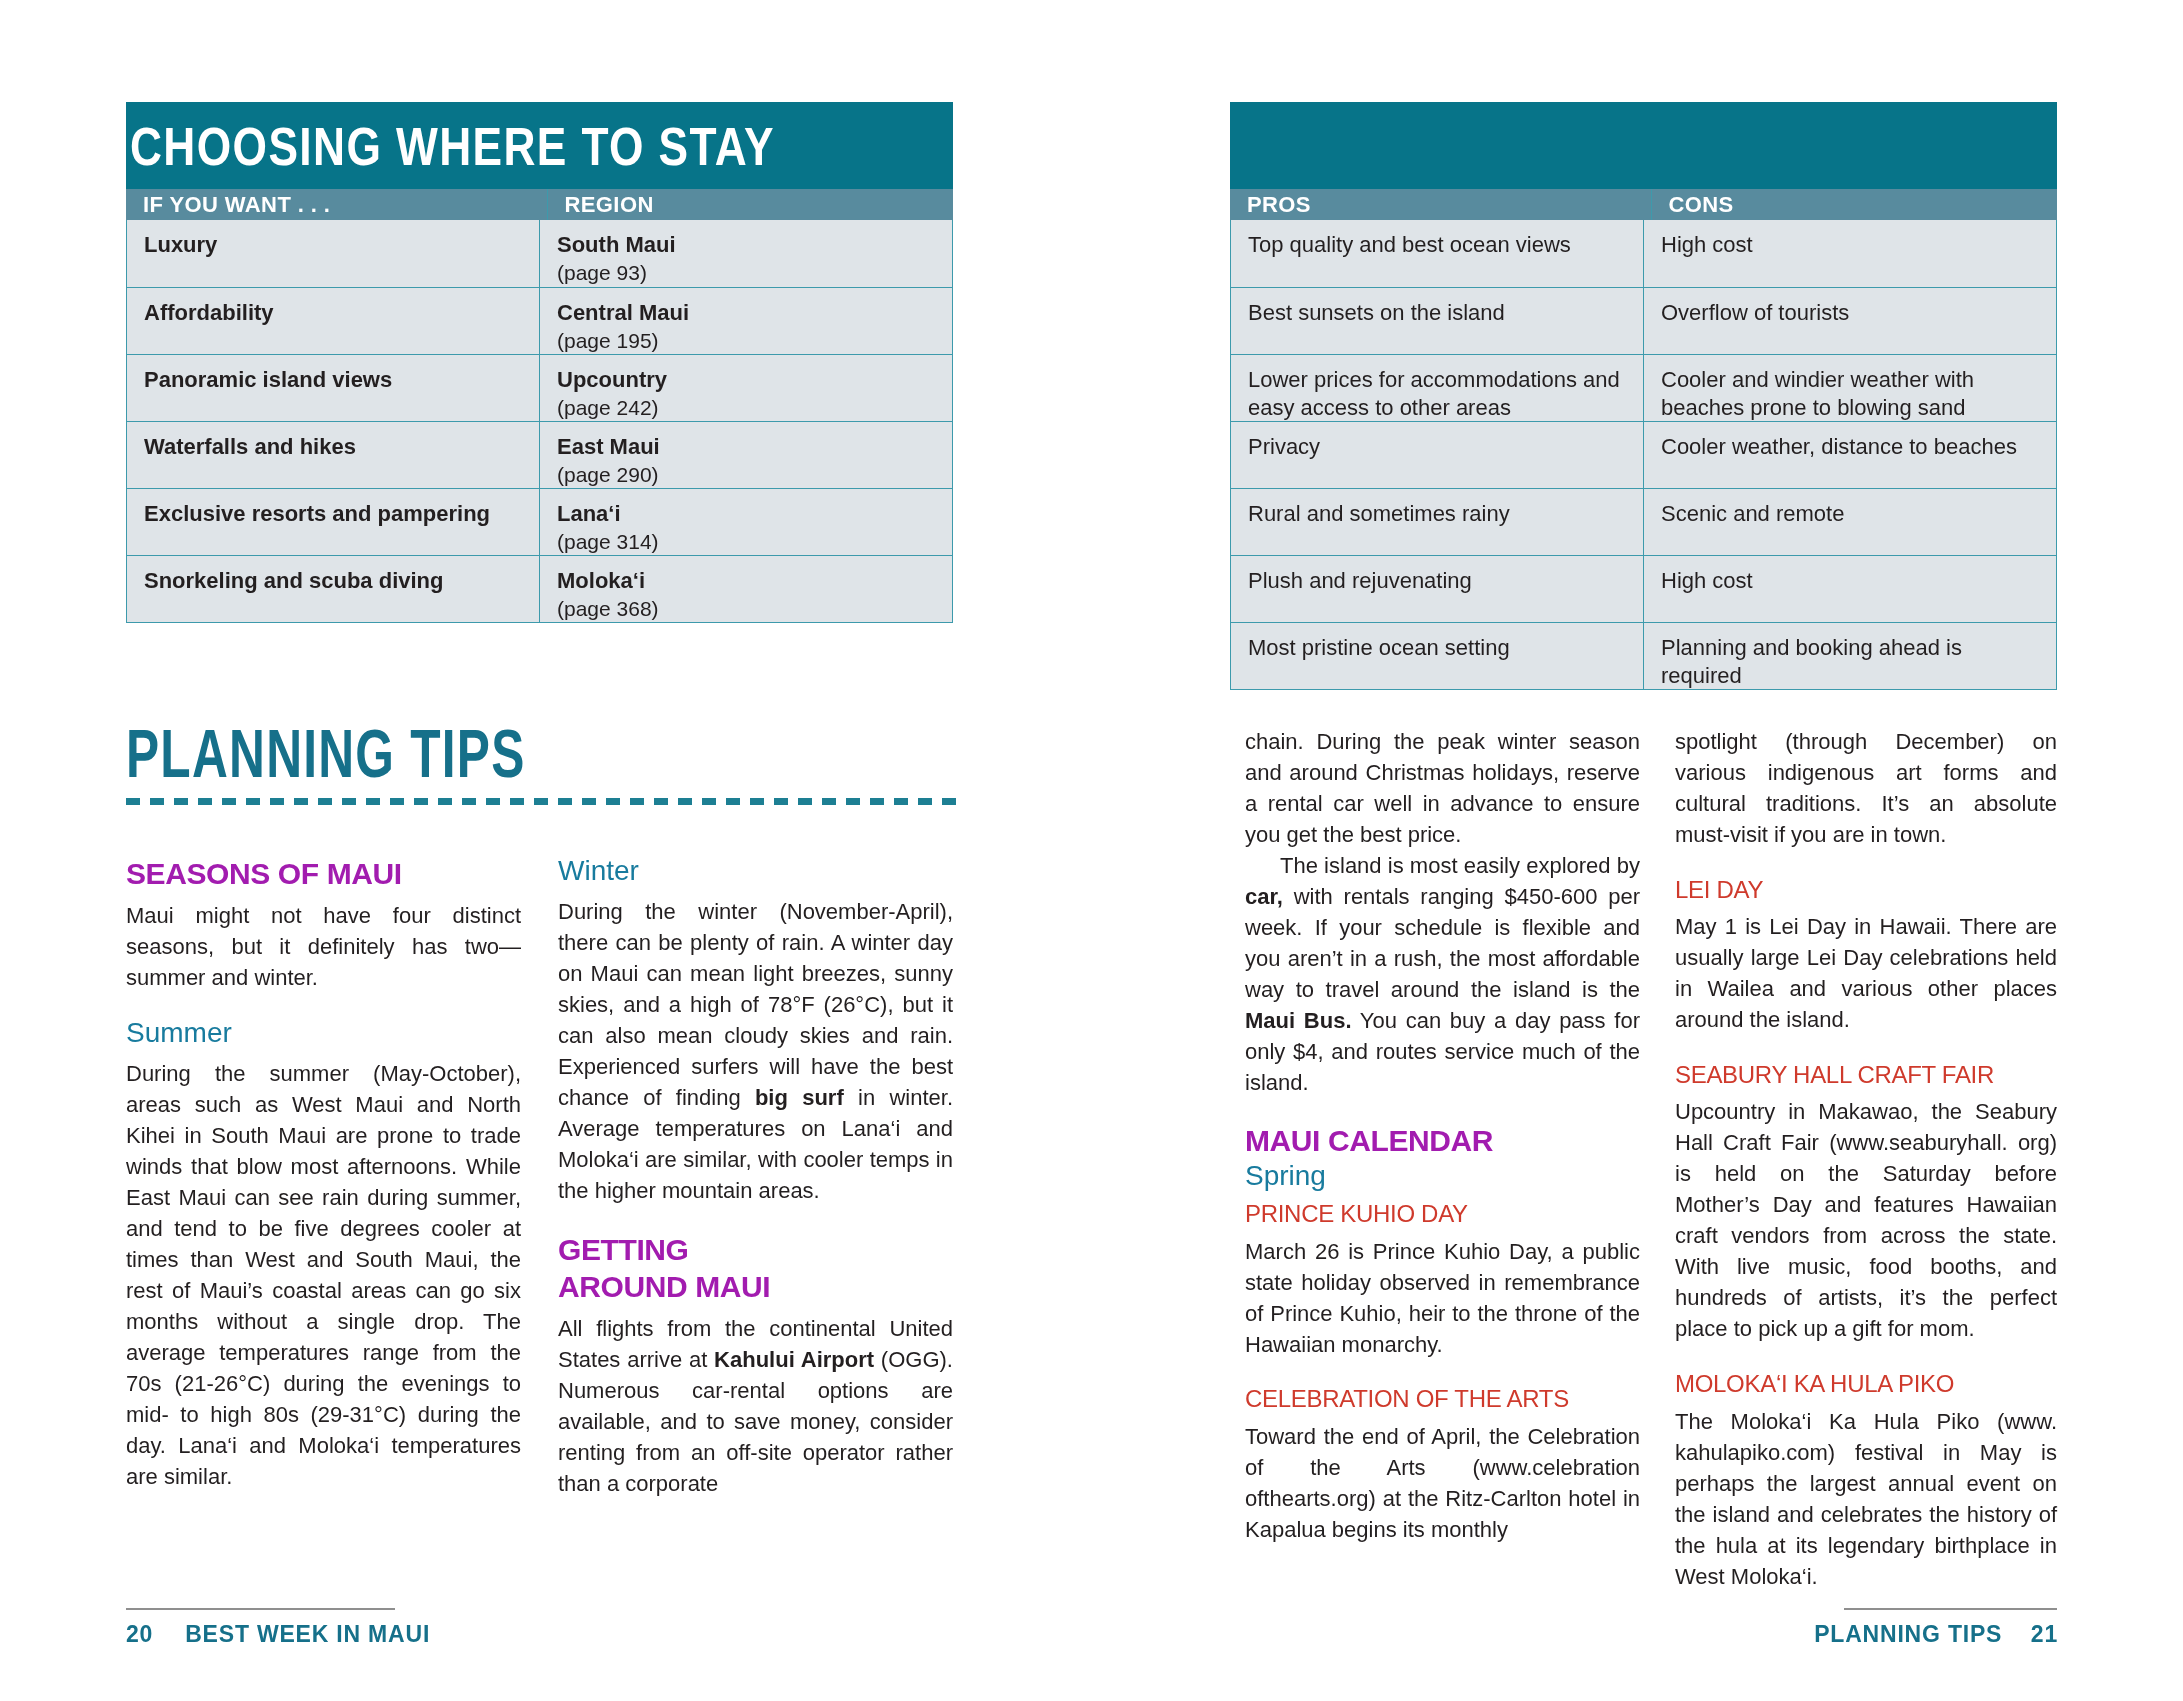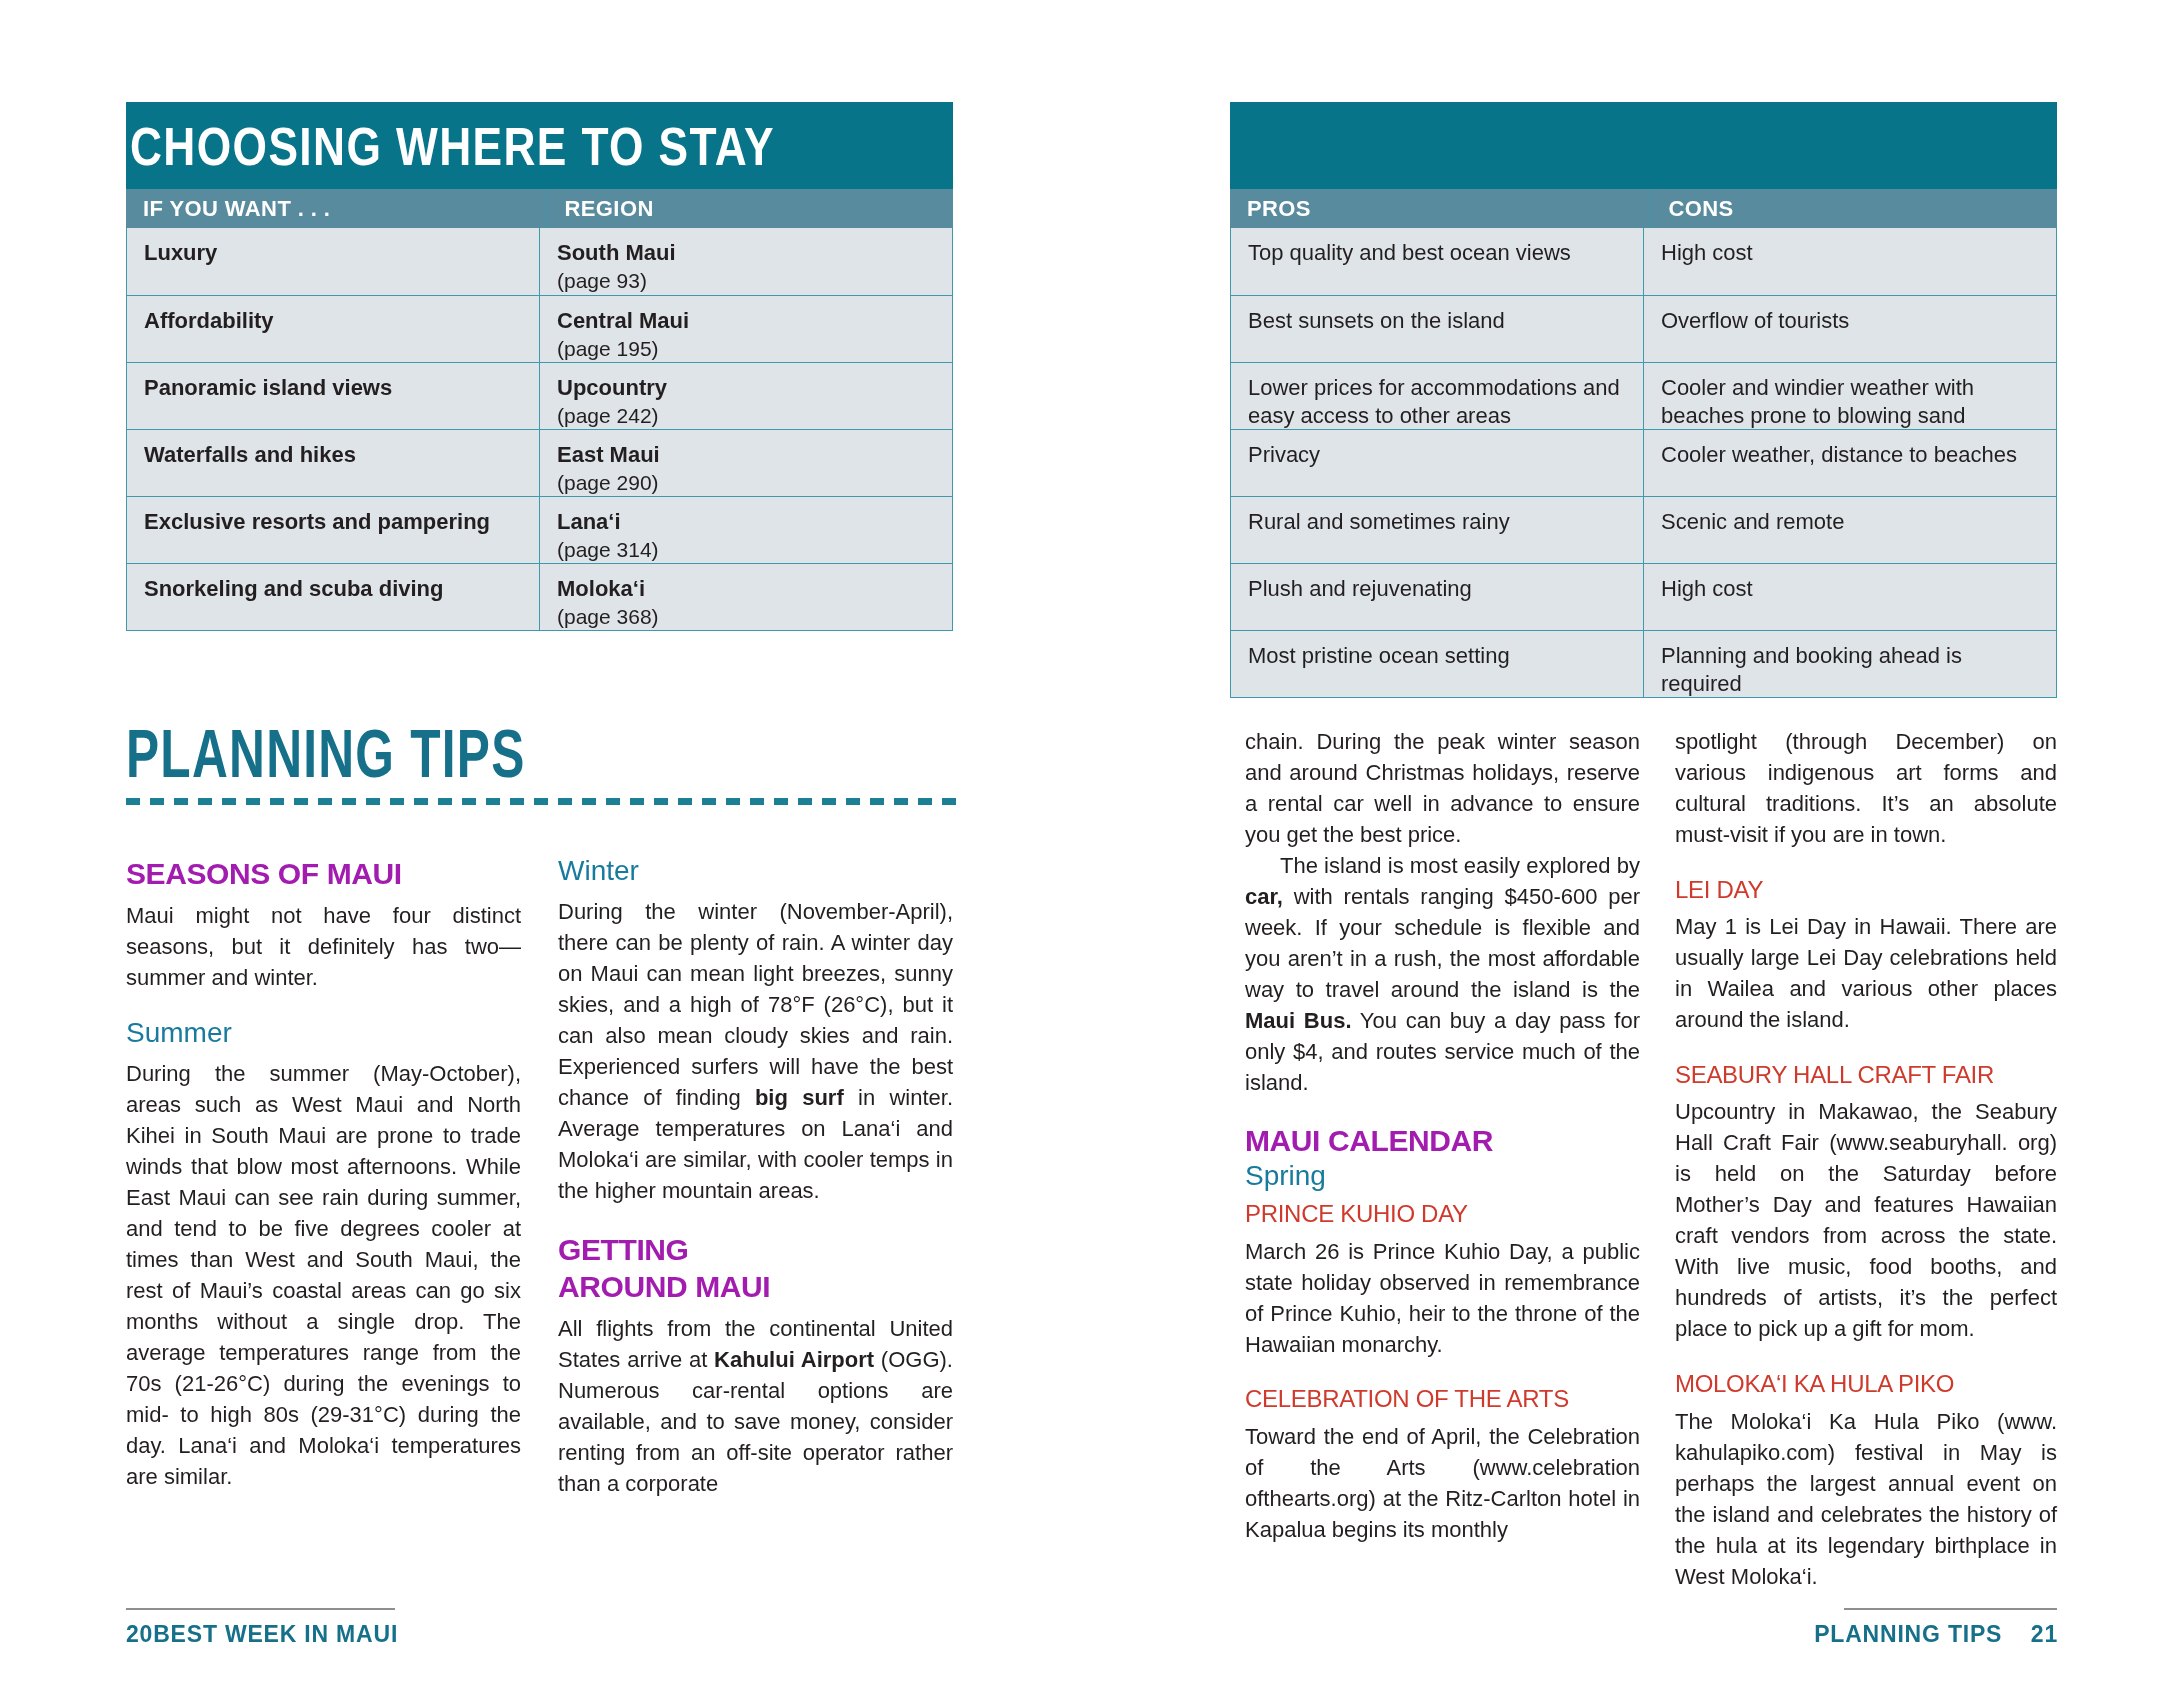--- a/index.html
+++ b/index.html
@@ -11,21 +11,21 @@
 
   
   .tbl{position:absolute;top:102px;width:827px;}
   .tbl-left{left:126px;}
   .tbl-right{left:1230px;}
   .tbl-title{height:87px;background:#077489;display:flex;align-items:center;padding-left:4px;box-sizing:border-box;}
   .tbl-title .ttl{
     font-size:54px;font-weight:700;color:#ffffff;letter-spacing:1.7px;white-space:nowrap;
     display:inline-block;transform:scaleX(.82);transform-origin:0 50%;
   }
-  .tbl-head{height:39px;background:#588b9e;display:flex;gap:15px;}
+  .tbl-head{height:31px;background:#588b9e;display:flex;gap:15px;}
   .tbl-head .hcell{flex:1;display:flex;align-items:center;padding-left:17px;color:#ffffff;
     font-weight:700;font-size:22px;letter-spacing:0.4px;box-sizing:border-box;}
   .tbl-head .hcell + .hcell{border-left:1.7px solid #3d9aac;}
   .tbl-body{border:1.7px solid #3d9aac;border-top:none;box-sizing:border-box;}
   .trow{display:flex;height:67px;background:#dfe4e8;box-sizing:border-box;}
   .trow + .trow{border-top:1.7px solid #3d9aac;}
   .tcell{flex:1;padding:11px 18.5px 0 17px;font-size:22px;line-height:28px;box-sizing:border-box;}
   .tcell + .tcell{border-left:1.7px solid #3d9aac;}
   .bold{font-weight:700;}
   .pagenum{font-weight:400;font-size:21px;}
@@ -52,21 +52,21 @@
   .h-teal.mt{margin-top:23.5px;}
   .h-red{font-size:24px;font-weight:400;color:#cf3a2c;margin:0 0 6.7px 0;letter-spacing:-0.3px;text-align:left;}
   .h-red.mt{margin-top:23.5px;}
   .cal-head{margin-top:23.5px;margin-bottom:1.7px;}
 
   
   .fline{height:1.7px;background:#8f8f8f;}
   .fl-line{left:126px;top:1608px;width:269px;}
   .fr-line{left:1844px;top:1608px;width:213px;}
   .ftext{top:1621px;display:flex;color:#16708a;font-weight:700;font-size:23px;letter-spacing:0.8px;white-space:nowrap;}
-  .fl-text{left:126px;}
+  .fl-text{left:126px;gap:32px;}
   .fr-text{left:1814px;width:244px;justify-content:flex-end;gap:28.6px;}
 </style>
 </head>
 <body>
 
 <div class="spread">
 
   <div class="tbl tbl-left">
     <div class="tbl-title">
       <span class="ttl">CHOOSING WHERE TO STAY</span>

